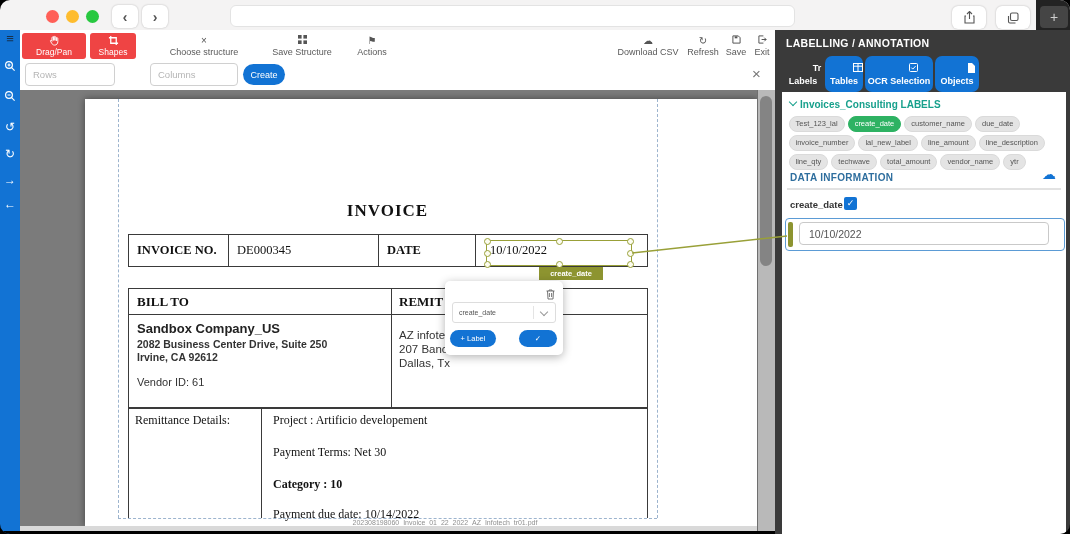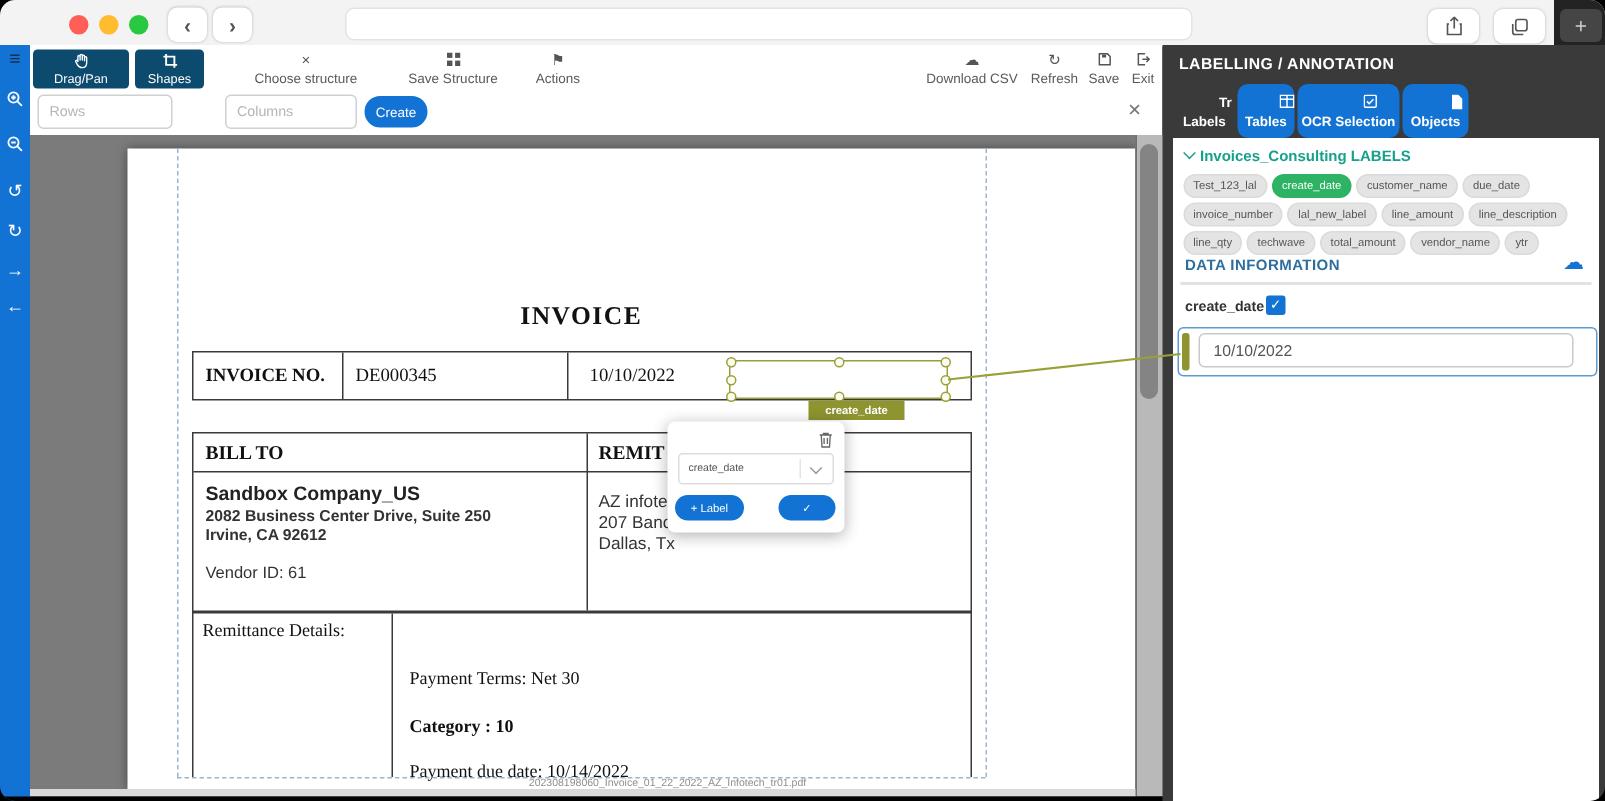--- a/index.html
+++ b/index.html
@@ -16,21 +16,21 @@
   .chromebtn{position:absolute;top:6px;width:34px;height:23px;background:#fff;border-radius:6px;box-shadow:0 0 2px rgba(0,0,0,.25);display:flex;align-items:center;justify-content:center;}
   .darkcorner{position:absolute;right:0;top:0;width:34px;height:30px;background:#232323;}
   .plusbox{position:absolute;right:2px;top:6px;width:28px;height:22px;background:#454545;border-radius:4px;color:#cfcfcf;font-size:14px;display:flex;align-items:center;justify-content:center;}
 
   
   .sidebar{position:absolute;left:0;top:30px;width:20px;height:504px;background:#1273d4;}
   .side-ic{position:absolute;left:0;width:20px;text-align:center;color:#fff;font-size:12px;line-height:14px;}
 
   
   .toolbar{position:absolute;left:20px;top:30px;width:755px;height:60px;background:#fff;}
-  .bluebtn{position:absolute;background:#0c4a6e;color:#fff;border-radius:3px;display:flex;flex-direction:column;align-items:center;justify-content:center;font-size:8.5px;gap:1px;}
+  .bluebtn{position:absolute;background:#ef4444;color:#fff;border-radius:3px;display:flex;flex-direction:column;align-items:center;justify-content:center;font-size:8.5px;gap:1px;}
   .toolitem{position:absolute;display:flex;flex-direction:column;align-items:center;justify-content:center;color:#5a5a5a;font-size:9px;gap:1px;}
   .toolitem .tic{height:11px;line-height:11px;font-size:10px;color:#555;}
   .tb-input{position:absolute;height:23px;border:1px solid #d0d0d0;border-radius:4px;box-sizing:border-box;font-size:9.5px;color:#555;padding:0 7px;outline:none;background:#fff;font-family:"Liberation Sans",sans-serif;}
   .tb-input::placeholder{color:#b5b5b5;}
   .createbtn{position:absolute;background:#1273d4;color:#fff;border:none;border-radius:11px;font-size:9px;height:21px;display:flex;align-items:center;justify-content:center;font-family:"Liberation Sans",sans-serif;}
   .closex{position:absolute;color:#777;font-size:15px;line-height:15px;}
 
   
   .docview{position:absolute;left:20px;top:90px;width:737px;height:441px;background:#7b7b7b;overflow:hidden;}
   .page{position:absolute;left:65px;top:9px;width:672px;height:427px;background:#fff;box-shadow:0 0 7px rgba(0,0,0,.45);}
@@ -207,20 +207,21 @@
 
       <div class="dash-v" style="left:33px;top:0;height:419px;"></div>
       <div class="dash-v" style="left:572px;top:0;height:419px;"></div>
       <div class="dash-h" style="left:33px;top:419px;width:539px;"></div>
 
       <div class="inv-title serif">INVOICE</div>
 
       <div class="t1 serif">
         <div class="c" style="width:100px;font-weight:bold;">INVOICE NO.</div>
         <div class="c" style="width:150px;">DE000345</div>
+        <div class="c" style="width:97px;font-weight:bold;">DATE</div>
         <div class="c" style="flex:1;padding-left:14px;">10/10/2022</div>
       </div>
 
       <div class="annbox">
         <span class="handle" style="left:-3px;top:-3px;"></span>
         <span class="handle" style="left:69px;top:-3px;"></span>
         <span class="handle" style="right:-3px;top:-3px;"></span>
         <span class="handle" style="left:-3px;top:9px;"></span>
         <span class="handle" style="right:-3px;top:9px;"></span>
         <span class="handle" style="left:-3px;bottom:-3px;"></span>
@@ -239,20 +240,21 @@
         <div class="abs" style="left:8px;top:62px;font-size:10.5px;font-weight:bold;color:#333;">Irvine, CA 92612</div>
         <div class="abs" style="left:8px;top:87px;font-size:11px;color:#333;">Vendor ID: 61</div>
         <div class="abs" style="left:270px;top:40px;font-size:11.5px;color:#333;">AZ infote</div>
         <div class="abs" style="left:270px;top:54px;font-size:11.5px;color:#333;">207 Banc</div>
         <div class="abs" style="left:270px;top:68px;font-size:11.5px;color:#333;">Dallas, Tx</div>
       </div>
 
       <div class="t3">
         <div class="t3-sep"></div>
         <div class="serif abs" style="left:6px;top:4px;font-size:12px;">Remittance Details:</div>
+        <div class="serif abs" style="left:144px;top:4px;font-size:12px;">Project : Artificio developement</div>
         <div class="serif abs" style="left:144px;top:36px;font-size:12px;">Payment Terms: Net 30</div>
         <div class="serif abs" style="left:144px;top:68px;font-size:12px;font-weight:bold;">Category : 10</div>
         <div class="serif abs" style="left:144px;top:98px;font-size:12px;">Payment due date: 10/14/2022</div>
       </div>
 
       <div class="fname">202308198060_Invoice_01_22_2022_AZ_Infotech_tr01.pdf</div>
 
       <div class="popup">
         <span class="abs" style="right:8px;top:5px;">
           <svg width="9" height="11" viewBox="0 0 9 11">

